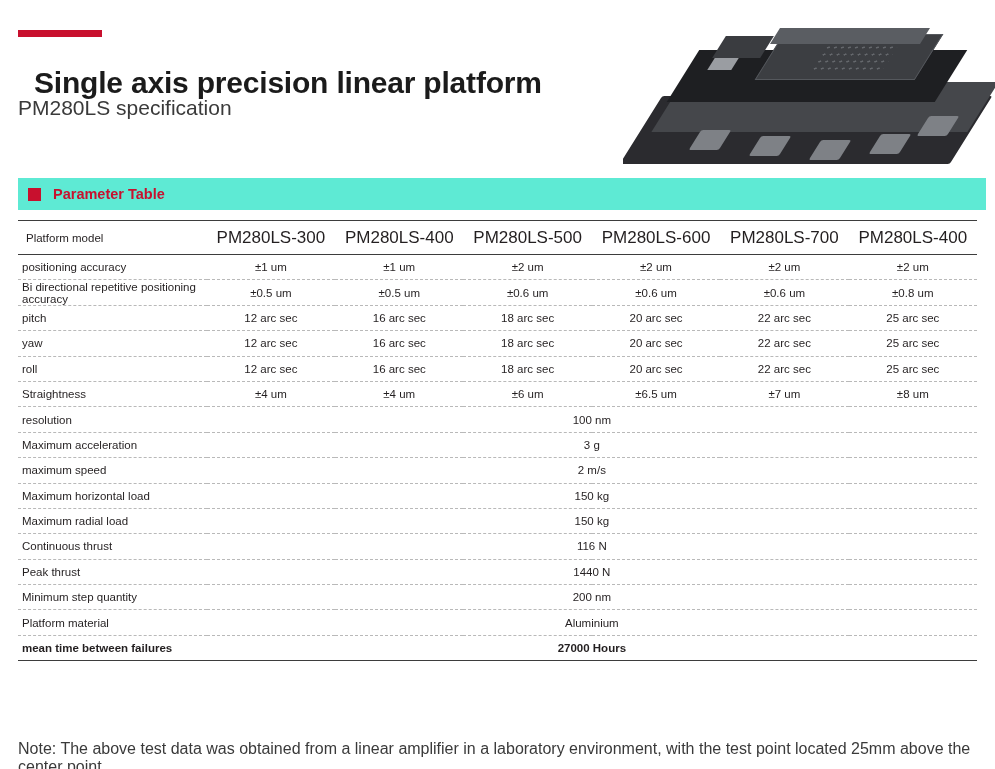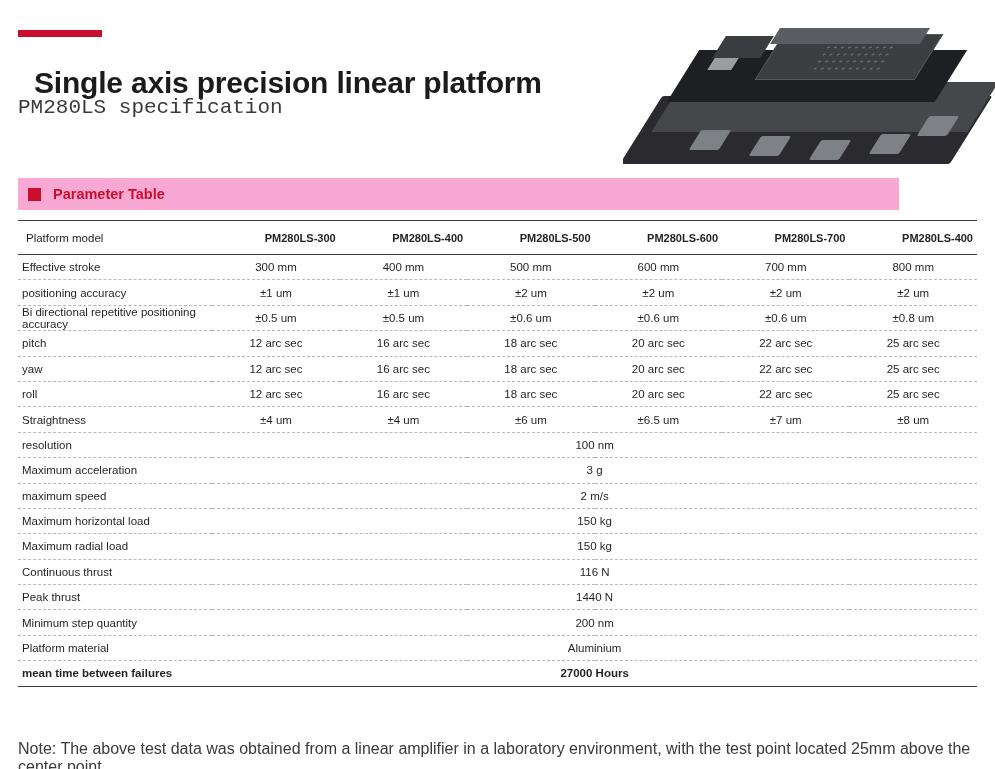--- a/index.html
+++ b/index.html
@@ -40,21 +40,20 @@
     margin: 16px;
   }
   .subtitle {
     position: absolute;
     left: 18px;
     top: 96px;
     font-size: 21px;
     font-weight: normal;
     color: #3a3a3a;
     margin: 0;
-    font-family: Liberation Mono, monospace;
   }
   
   .photo {
     position: absolute;
     right: 0px;
     top: 8px;
     width: 372px;
     height: 202px;
     overflow: hidden;
   }
@@ -140,23 +139,23 @@
     transform: skewX(-32deg);
     background:
       radial-gradient(circle, #6c6f74 1px, transparent 1.2px) 0 0 / 7px 7px;
     opacity: 0.85;
   }
   
   .section-banner {
     position: absolute;
     left: 18px;
     top: 178px;
-    width: 881px;
+    width: 968px;
     height: 32px;
-    background: #f9a8d4;
+    background: #5eead4;
     display: flex;
     align-items: center;
   }
   .section-banner .sq {
     width: 13px;
     height: 13px;
     background: #c8102e;
     margin-left: 10px;
     margin-right: 12px;
   }
@@ -181,23 +180,23 @@
     font-weight: normal;
     color: #231f20;
     vertical-align: middle;
   }
   table.spec thead tr { height: 34px; }
   table.spec thead td {
     border-top: 1.6px solid #3d3d3d;
     border-bottom: 1.6px solid #3d3d3d;
   }
   table.spec thead td.model {
-    font-weight: bold;
-    font-size: 11px;
-    text-align: right;
+    font-weight: normal;
+    font-size: 17px;
+    text-align: center;
   }
   table.spec thead td.rowhead {
     font-size: 11.5px;
     font-weight: normal;
     text-align: left;
     padding-left: 8px;
   }
   td.rowhead {
     text-align: left;
     padding-left: 8px;
@@ -253,29 +252,20 @@
         <td class="model val">PM280LS-300</td>
         <td class="model val">PM280LS-400</td>
         <td class="model val">PM280LS-500</td>
         <td class="model val">PM280LS-600</td>
         <td class="model val">PM280LS-700</td>
         <td class="model val">PM280LS-400</td>
       </tr>
     </thead>
     <tbody id="spec-body">
         <tr>
-          <td class="rowhead">Effective stroke</td>
-          <td class="val">300 mm</td>
-          <td class="val">400 mm</td>
-          <td class="val">500 mm</td>
-          <td class="val">600 mm</td>
-          <td class="val">700 mm</td>
-          <td class="val">800 mm</td>
-        </tr>
-        <tr>
           <td class="rowhead">positioning accuracy</td>
           <td class="val">±1 um</td>
           <td class="val">±1 um</td>
           <td class="val">±2 um</td>
           <td class="val">±2 um</td>
           <td class="val">±2 um</td>
           <td class="val">±2 um</td>
         </tr>
         <tr>
           <td class="rowhead">Bi directional repetitive positioning accuracy</td>

